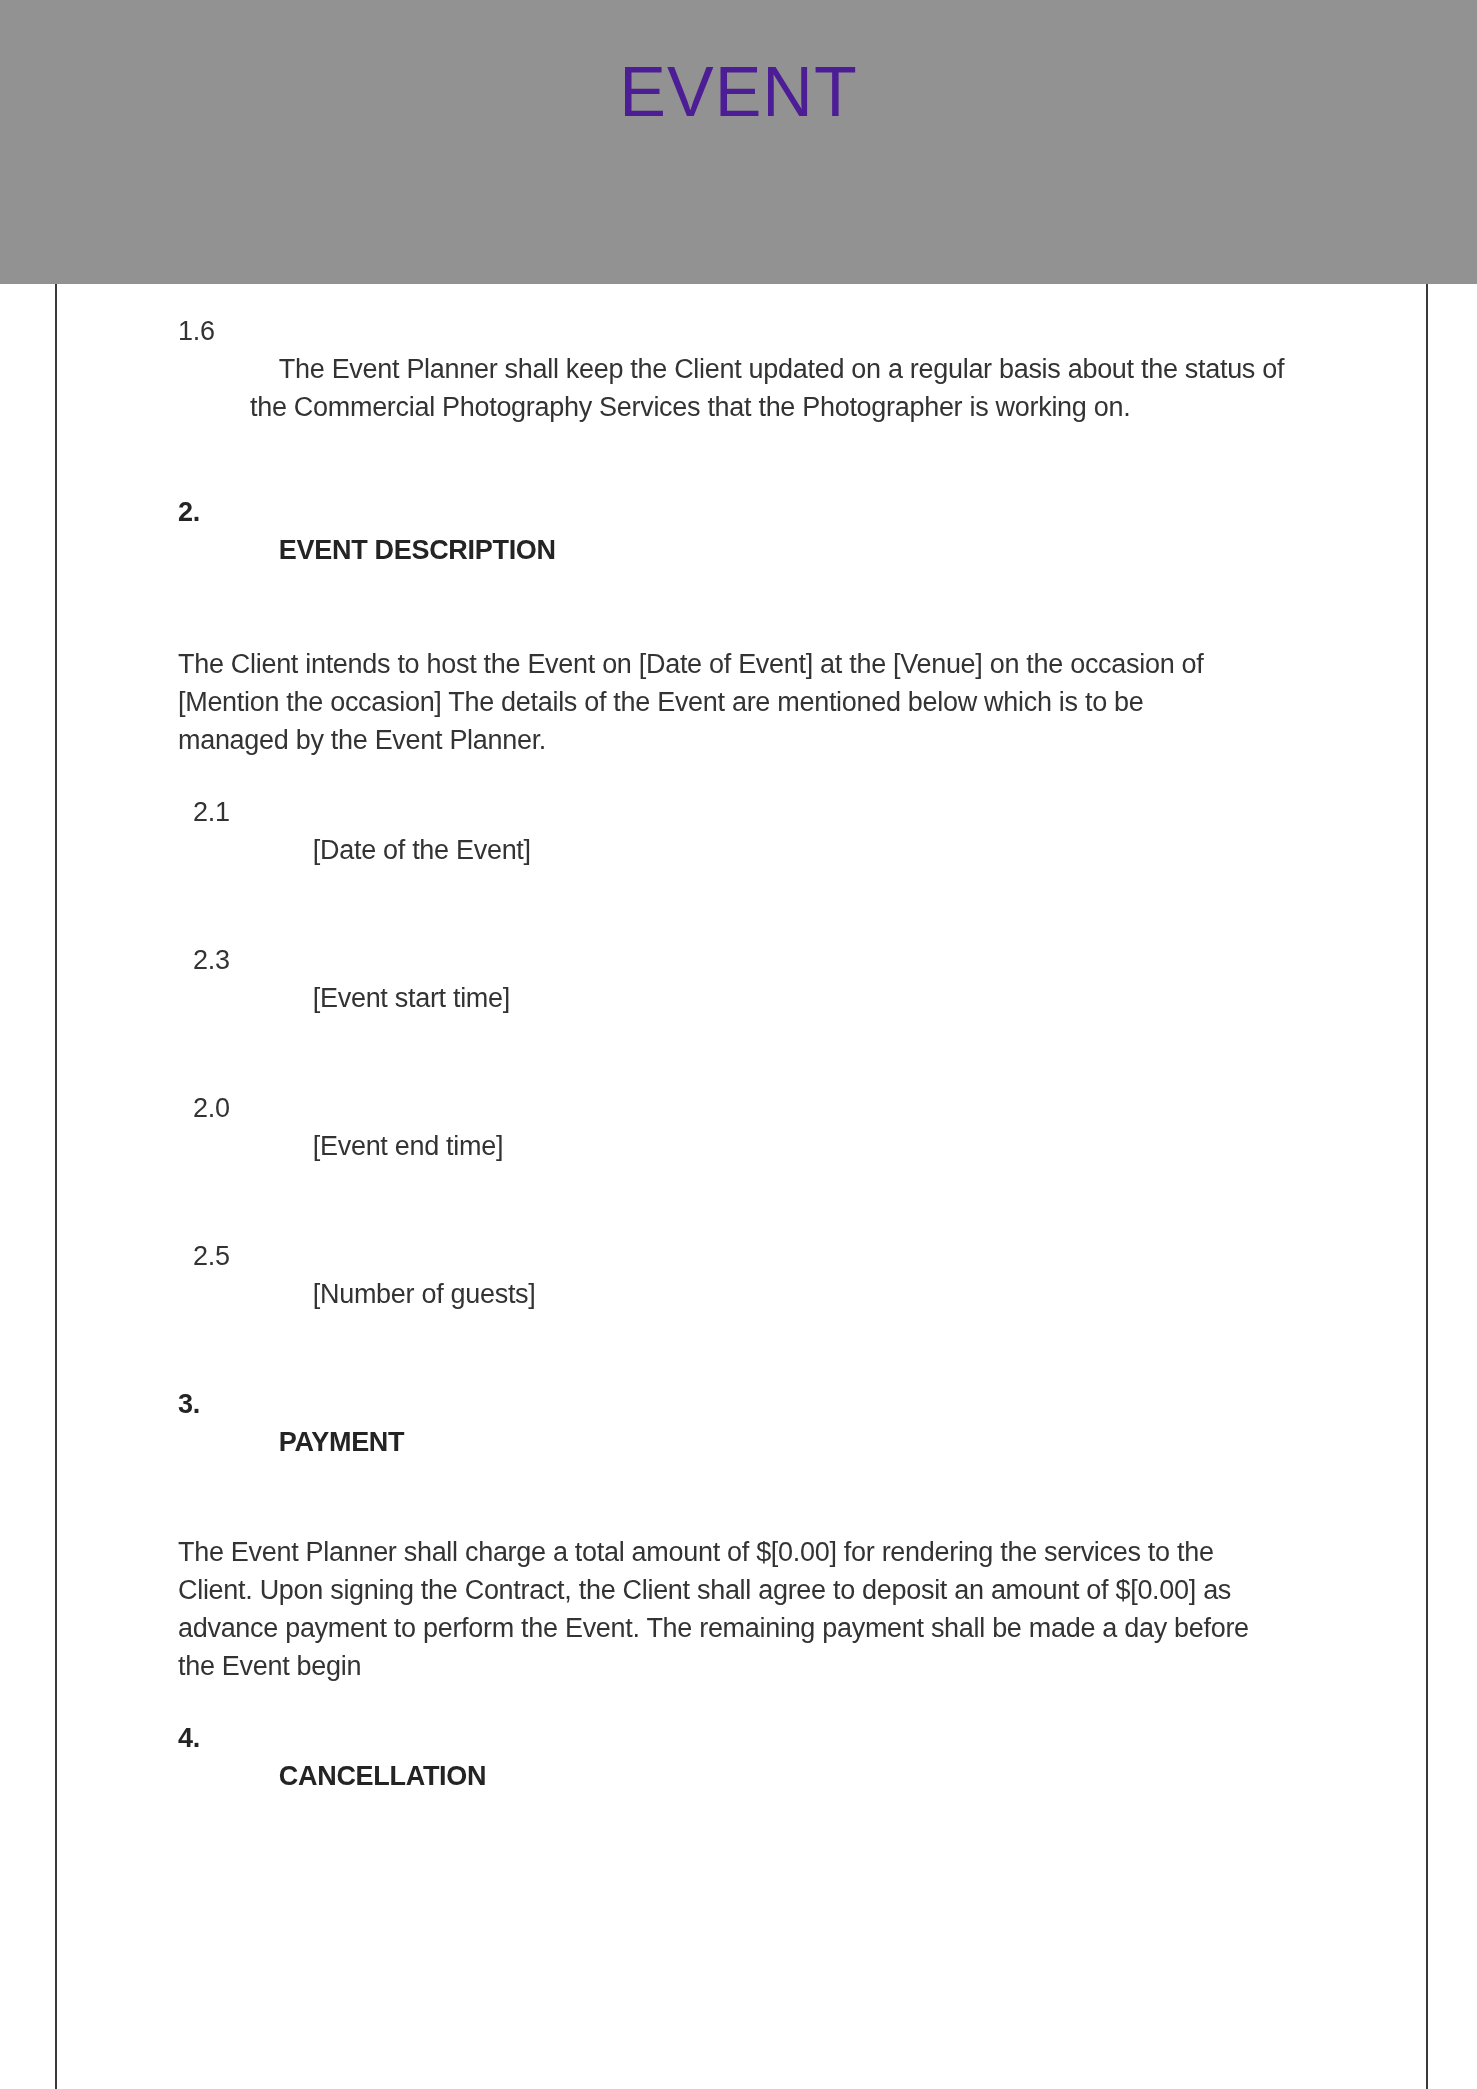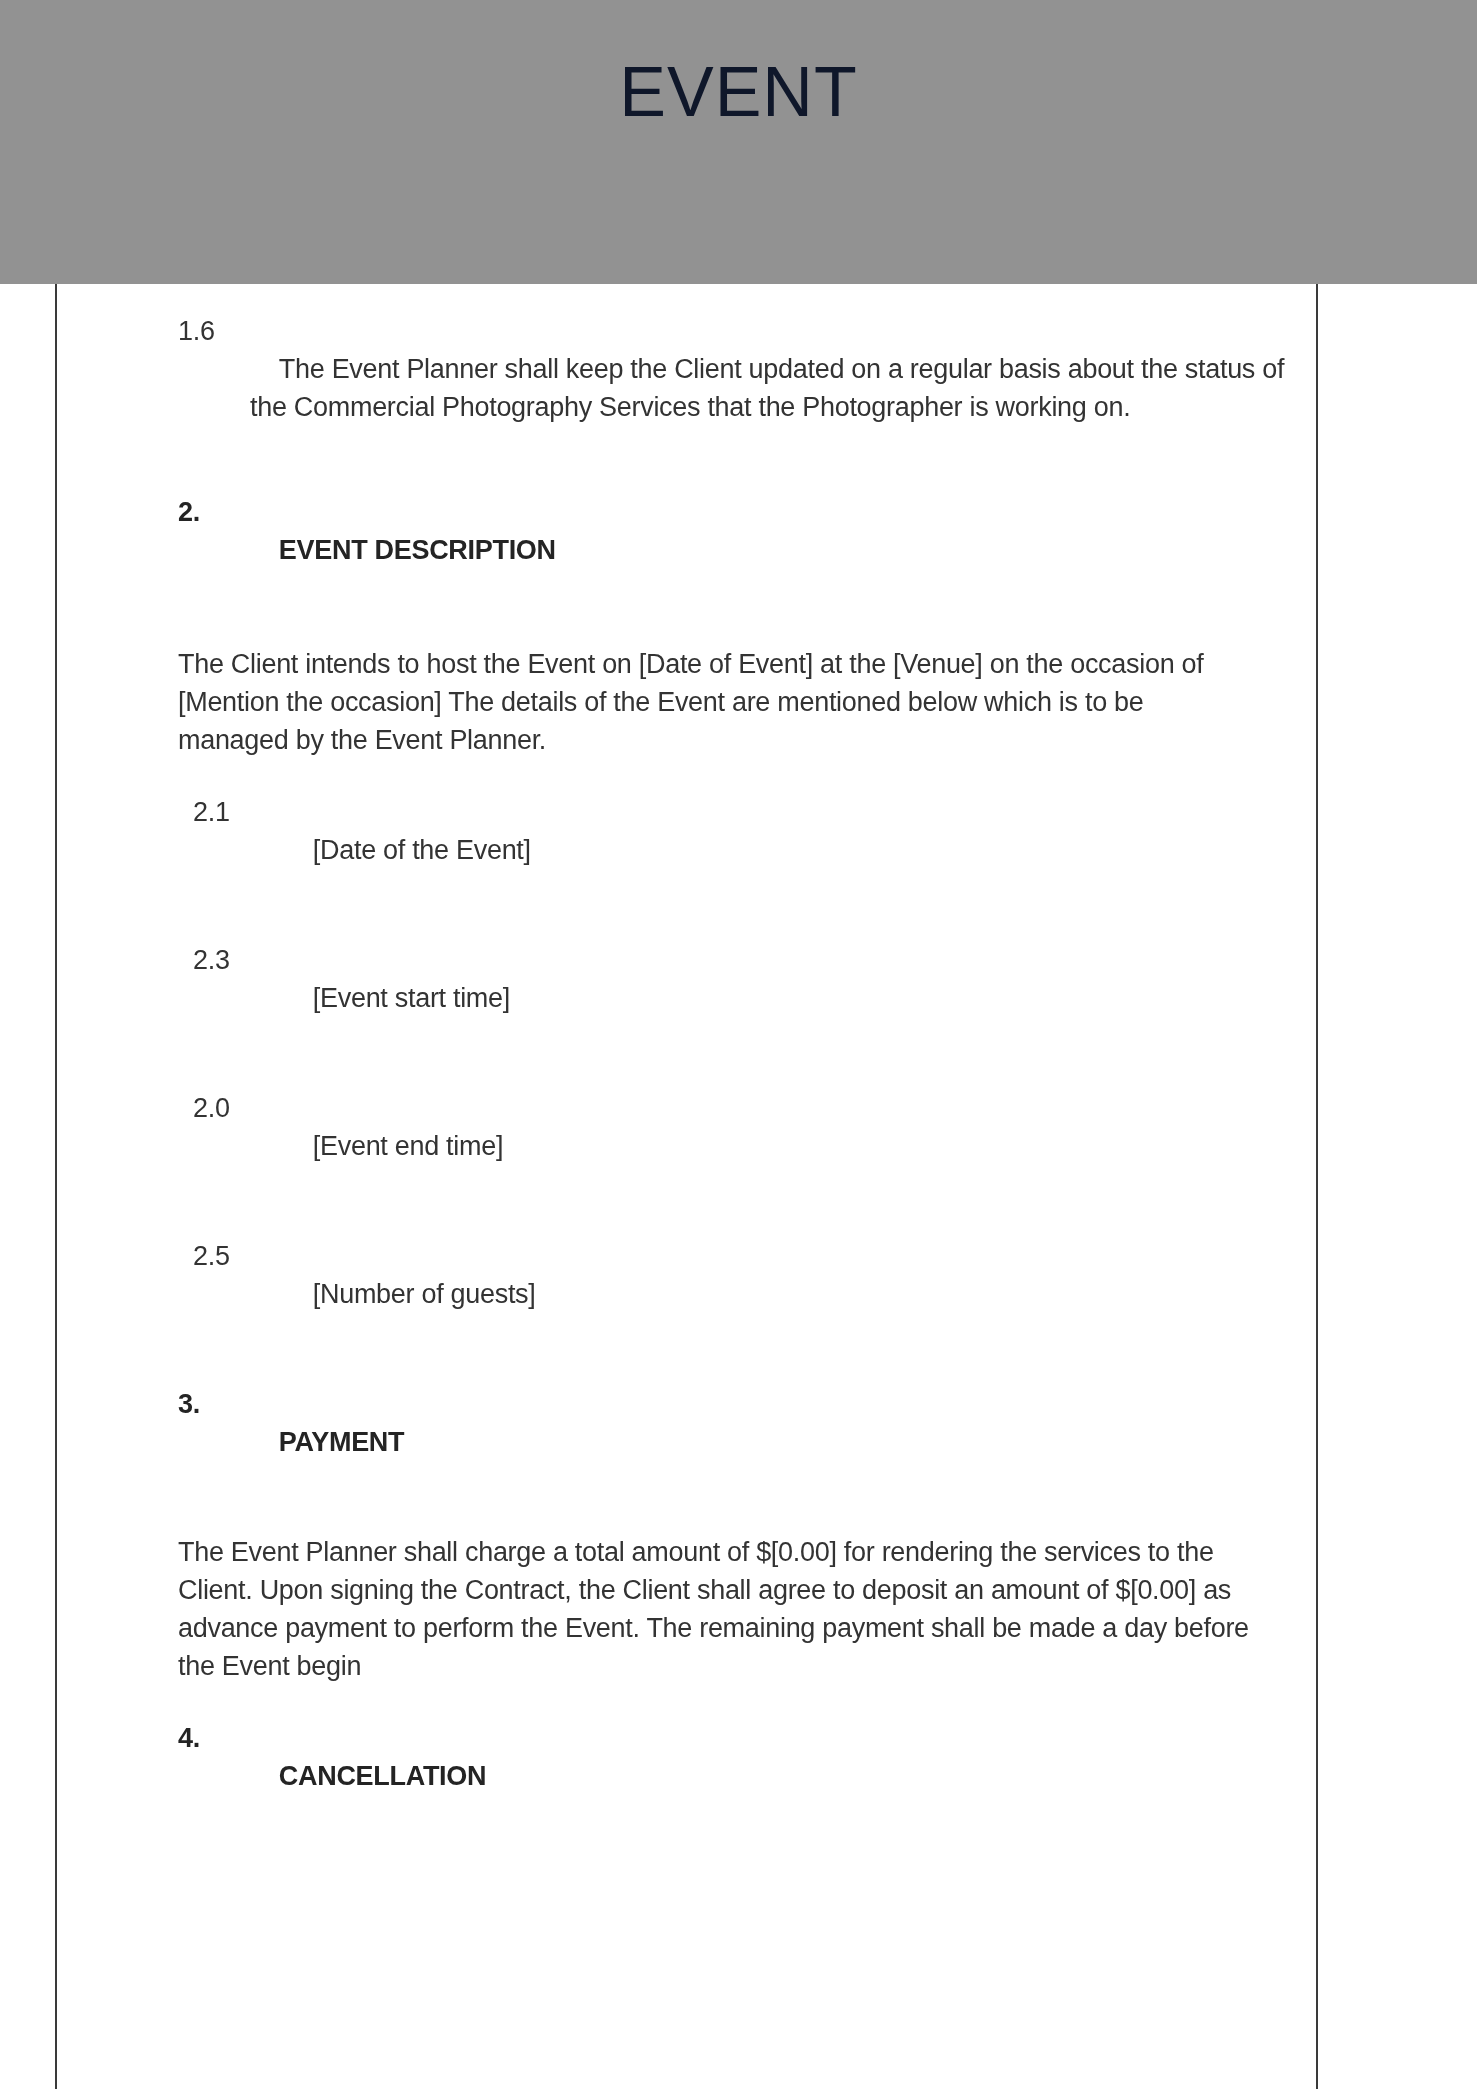--- a/index.html
+++ b/index.html
@@ -17,33 +17,33 @@
   .band {
     position: absolute;
     left: 0; top: 0;
     width: 1477px;
     height: 284px;
     background: #929292;
   }
   .band-title {
     padding-top: 44px;
     text-align: center;
-    color: #0f172a;
+    color: #4c1d95;
     font-size: 70px;
     line-height: 97px;
     font-weight: 300;
     letter-spacing: 1px;
   }
 
   
   .sheet {
     position: absolute;
     left: 55px;
     top: 284px;
-    width: 1263px;
+    width: 1373px;
     height: 1805px;
     box-sizing: border-box;
     border-left: 2px solid #3a3a3a;
     border-right: 2px solid #3a3a3a;
     background: #ffffff;
     padding: 28px 10px 0 121px;
   }
 
   
   .block {

